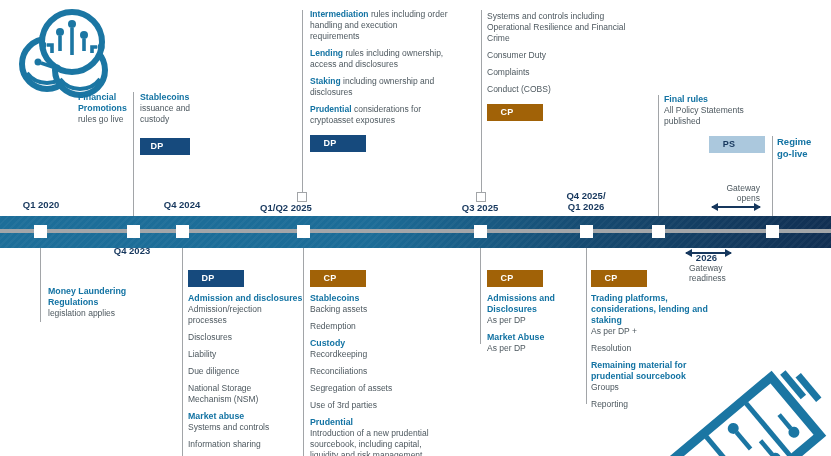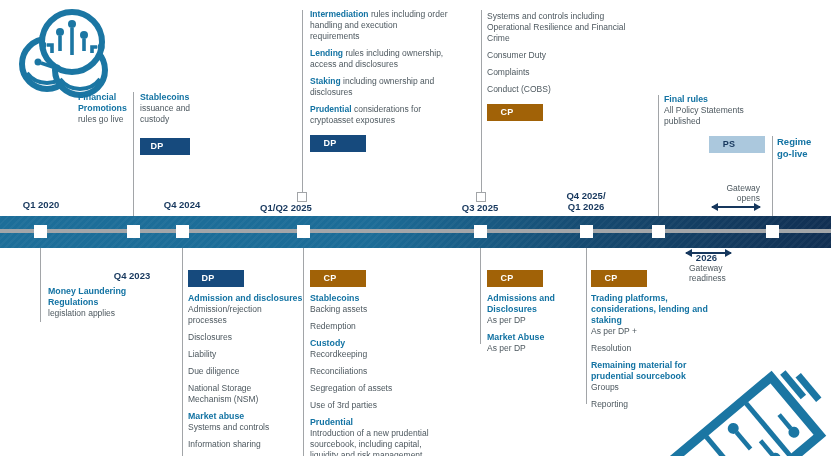--- a/index.html
+++ b/index.html
@@ -119,21 +119,21 @@
 
   <div class="date" style="left:11px;top:199px;width:60px;">Q1 2020</div>
   <div class="date" style="left:152px;top:199px;width:60px;">Q4 2024</div>
   <div class="date" style="left:251px;top:202px;width:70px;">Q1/Q2 2025</div>
   <div class="date" style="left:450px;top:202px;width:60px;">Q3 2025</div>
   <div class="date" style="left:551px;top:190px;width:70px;">
     <div>Q4 2025/</div>
     <div>Q1 2026</div>
   </div>
 
-  <div class="date" style="left:102px;top:270px;width:60px;">Q4 2023</div>
+  <div class="date" style="left:102px;top:245px;width:60px;">Q4 2023</div>
   <div class="date" style="left:657px;top:252px;width:60px;text-align:right;">2026</div>
 
   <div class="gtxt" style="left:714px;top:183px;width:46px;text-align:right;">Gateway opens</div>
   <div class="darrow" style="left:712px;top:206px;width:48px;"></div>
   <div class="darrow" style="left:686px;top:252px;width:45px;"></div>
   <div class="gtxt" style="left:689px;top:263px;width:48px;">Gateway readiness</div>
 
   <div class="blk" style="left:78px;top:92px;width:52px;">
     <div class="h">Financial Promotions</div>
     <div class="p">rules go live</div>

